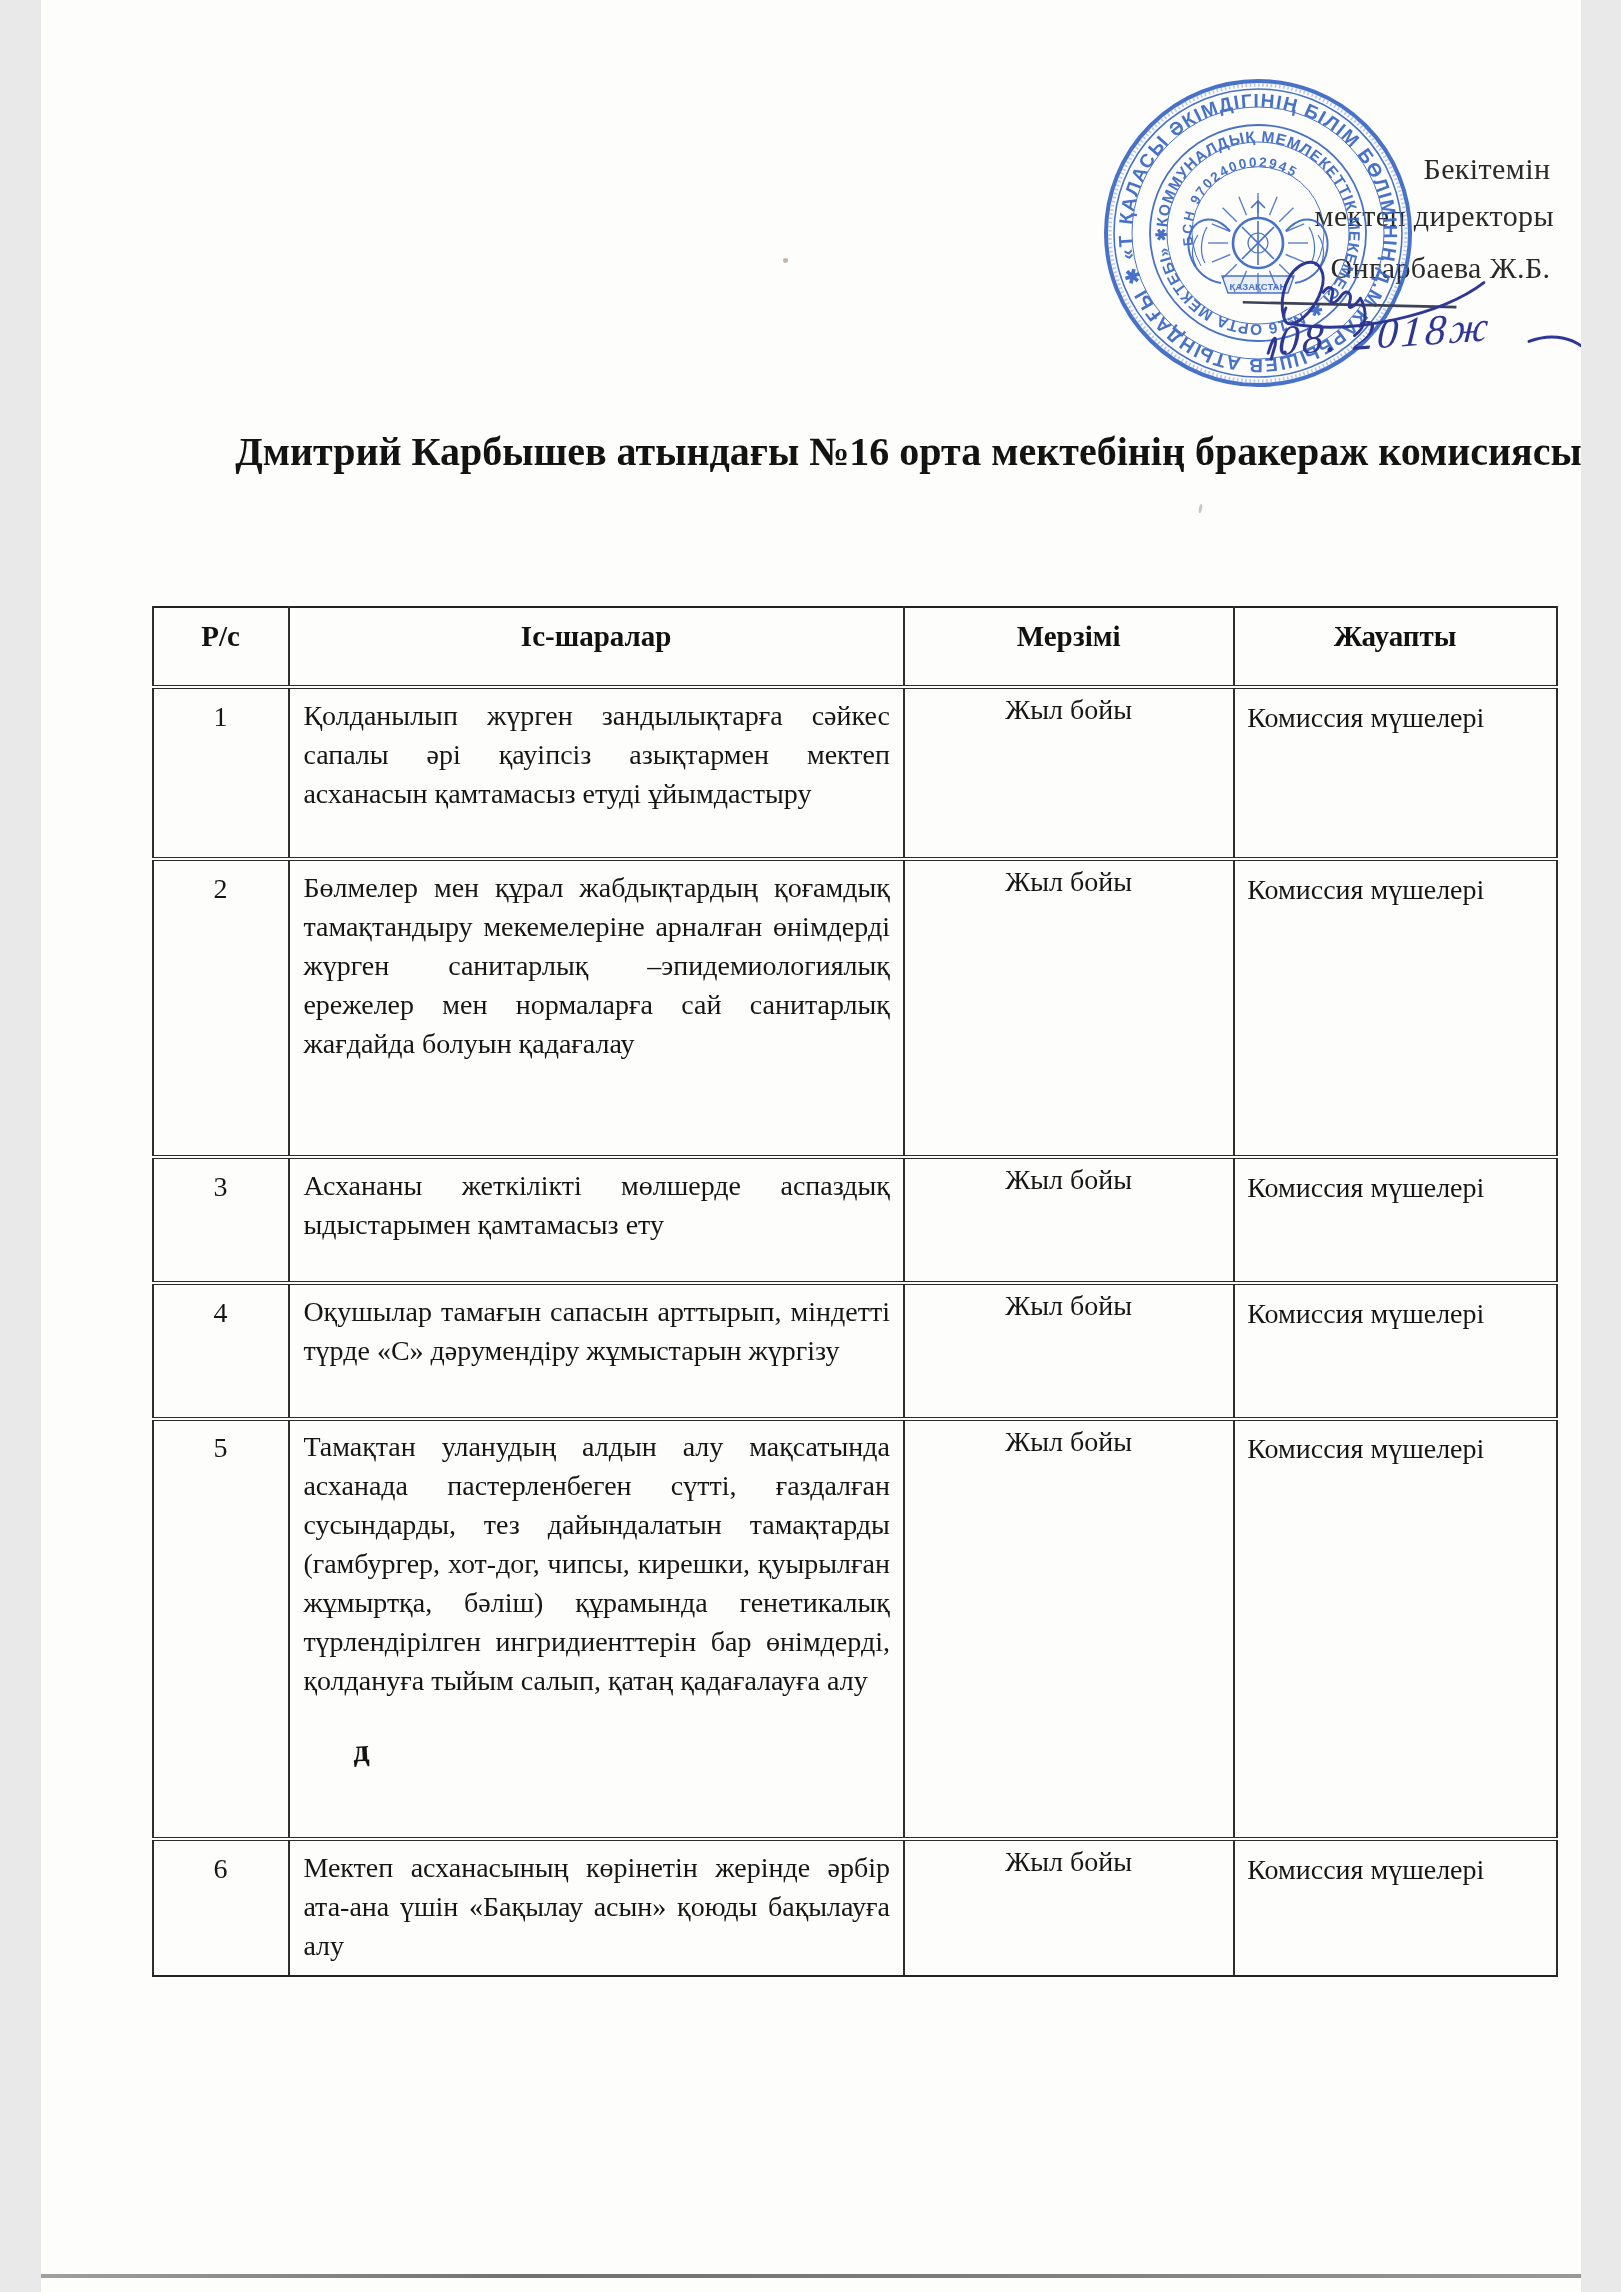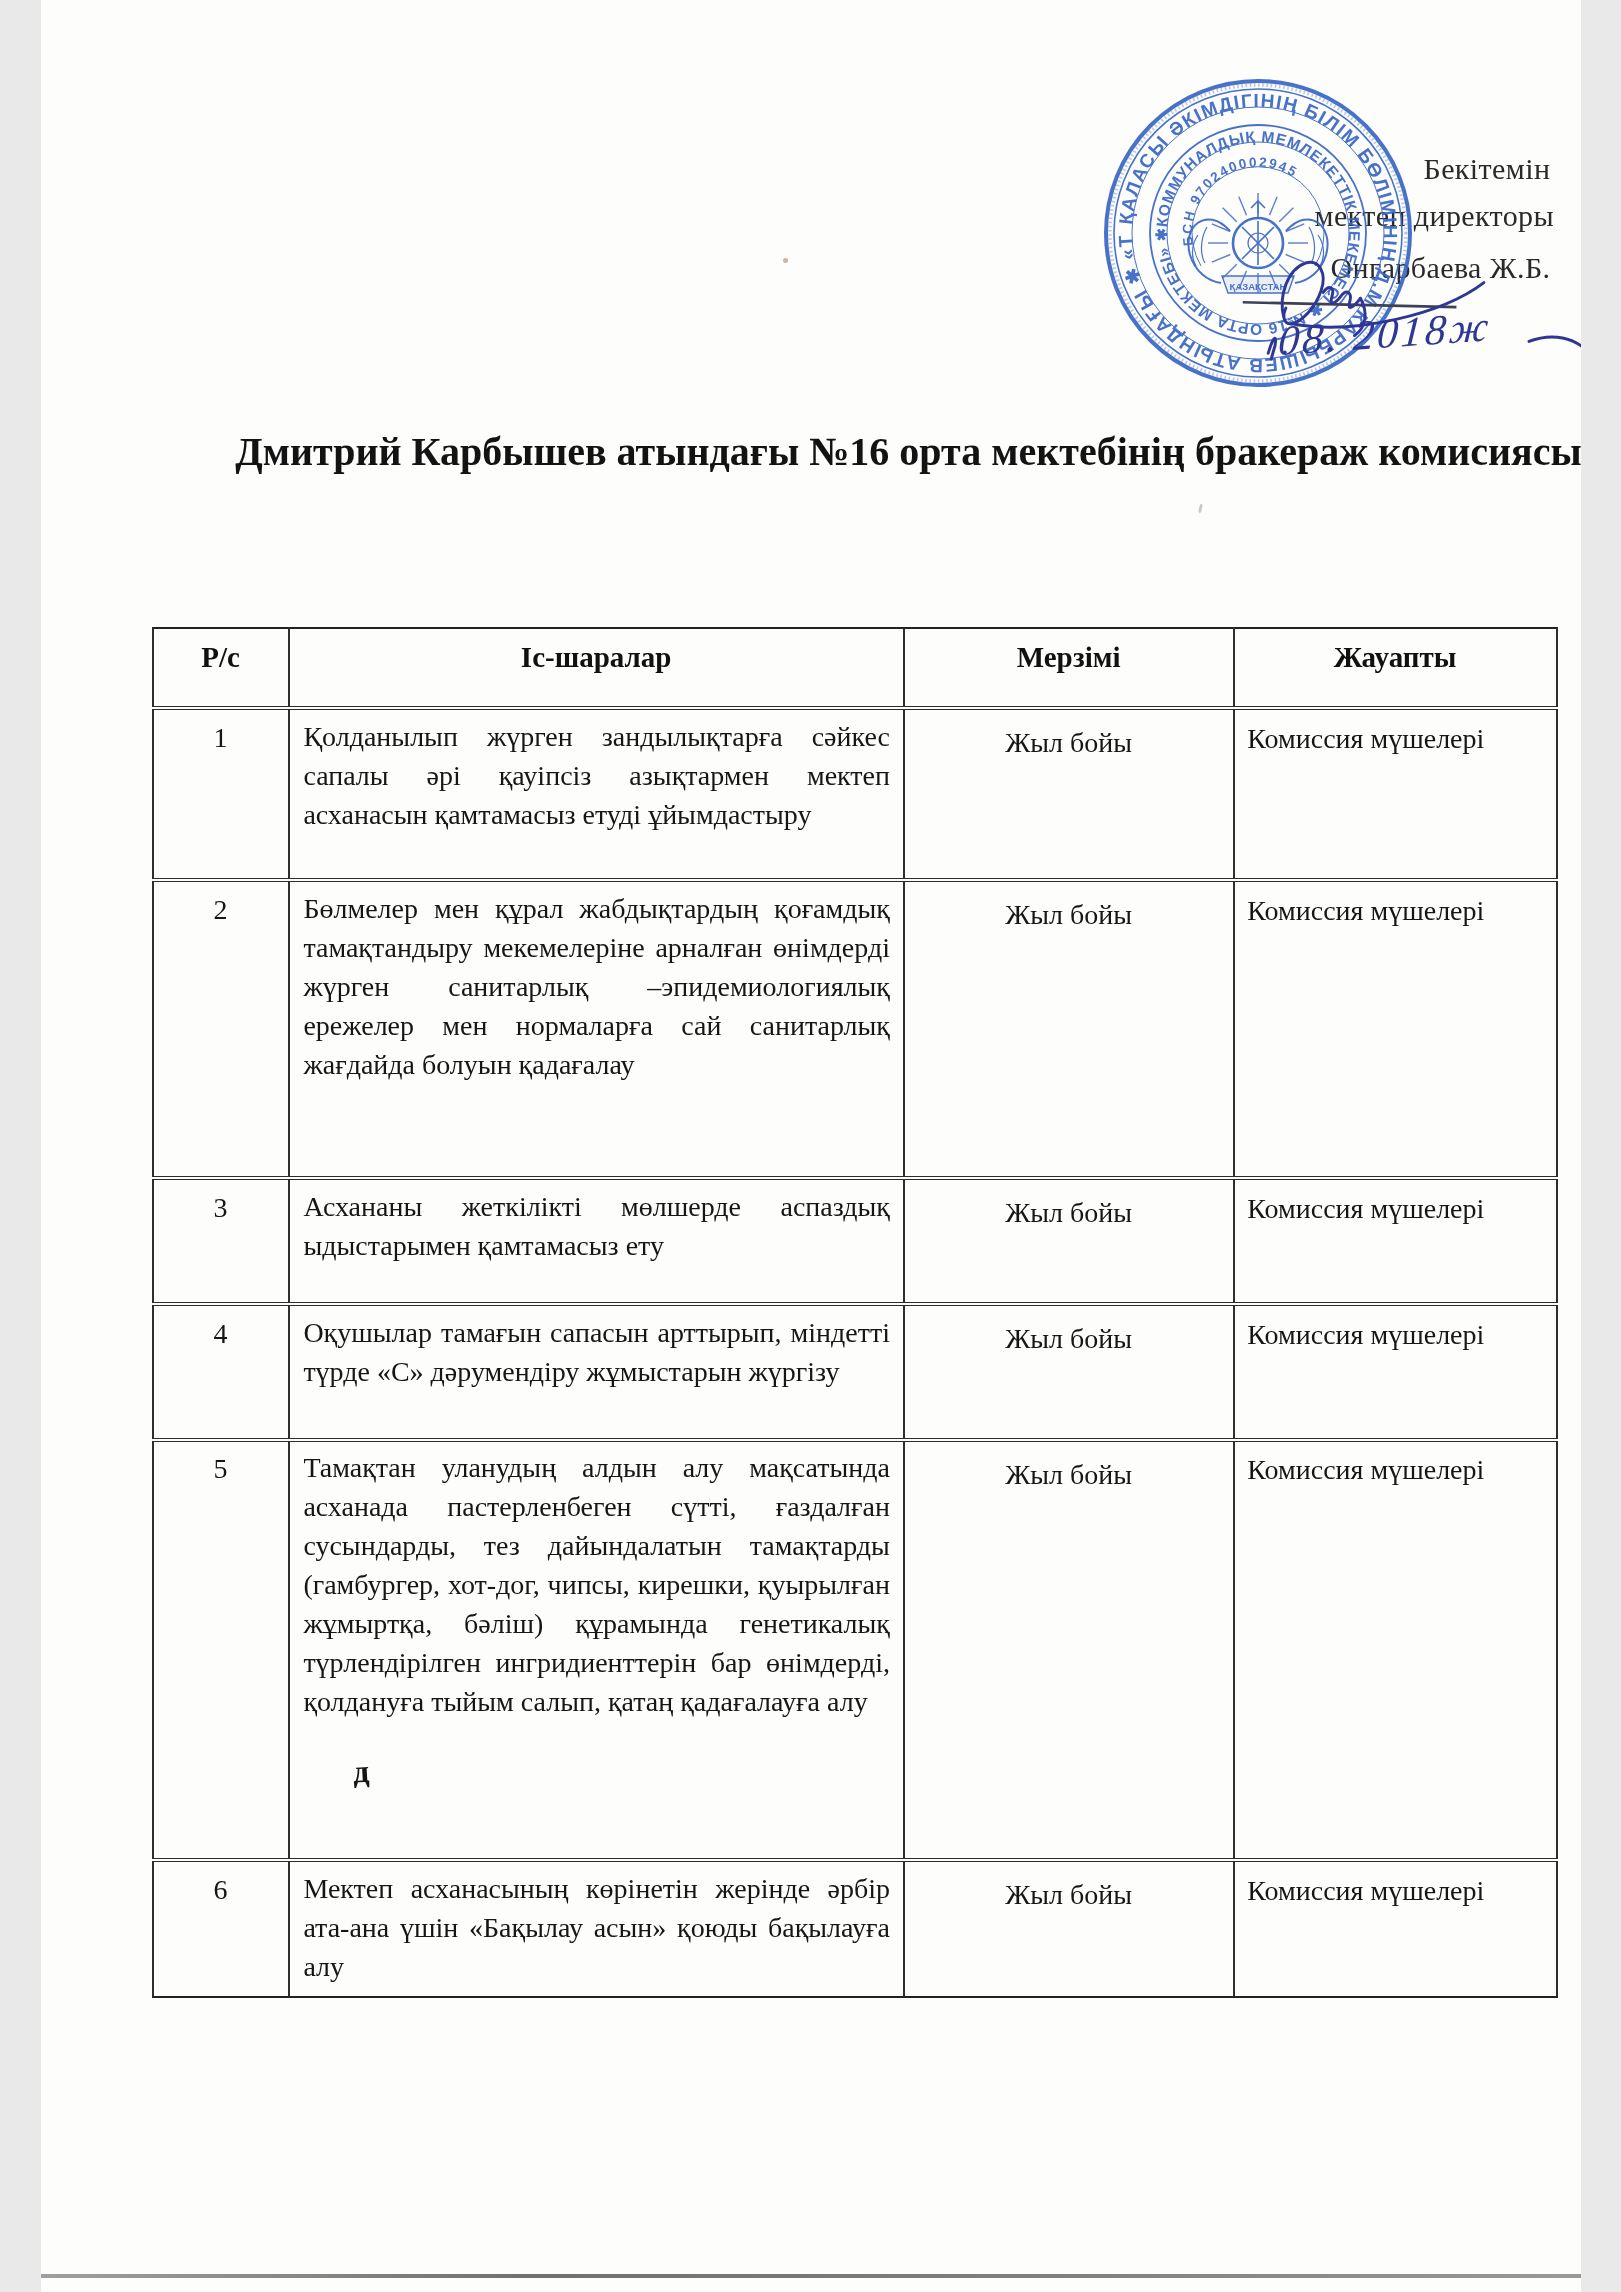--- a/index.html
+++ b/index.html
@@ -18,33 +18,32 @@
   
   .signature-svg{position:absolute;left:990px;top:253px;width:647px;height:172px;z-index:3;}
   
   .title{position:absolute;left:165px;top:427px;width:1406px;text-align:center;
          font-weight:bold;font-size:40px;line-height:50px;color:#131313;z-index:1;}
   
   table.plan{
     position:absolute;left:111px;top:606px;width:1406px;
     border-collapse:collapse;table-layout:fixed;z-index:1;
     border:2.9px solid #222;
-    margin-top:21px;
   }
   table.plan th,table.plan td{
     border-left:2px solid #2e2e2e;border-right:2px solid #2e2e2e;
     border-bottom:4.9px double #2b2b2b;
     vertical-align:top;font-weight:normal;
   }
   table.plan tr:last-child td{border-bottom:2.9px solid #222;}
   th{font-size:29px;font-weight:bold !important;text-align:center;padding-top:11.8px;height:64px;color:#111;}
   td{font-size:28px;line-height:39px;color:#161616;}
   td.num{text-align:center;padding-top:7.8px;}
   td.act{text-align:justify;text-align-last:left;padding:6.9px 12.7px 9.8px 13.7px;position:relative;}
-  td.term{text-align:center;padding-top:13px;}
+  td.term{text-align:center;padding-top:1px;}
   td.resp{padding:8.8px 3.9px 0 12.7px;}
   tr.r1>td{height:152px;} tr.r2>td{height:277px;} tr.r3>td{height:105px;}
   tr.r4>td{height:115px;} tr.r5>td{height:400px;} tr.r6>td{height:105px;}
   .correction{
     position:absolute;left:63px;top:310px;font-size:32px;font-weight:bold;color:#141414;
     transform:rotate(-3deg);z-index:4;
   }
   
   .scan-edge{position:absolute;left:0;top:2274px;width:1621px;height:3.9px;
     background:linear-gradient(90deg,#8f8f8f,#585858 30%,#6b6b6b 65%,#8c8c8c);opacity:.85;}

